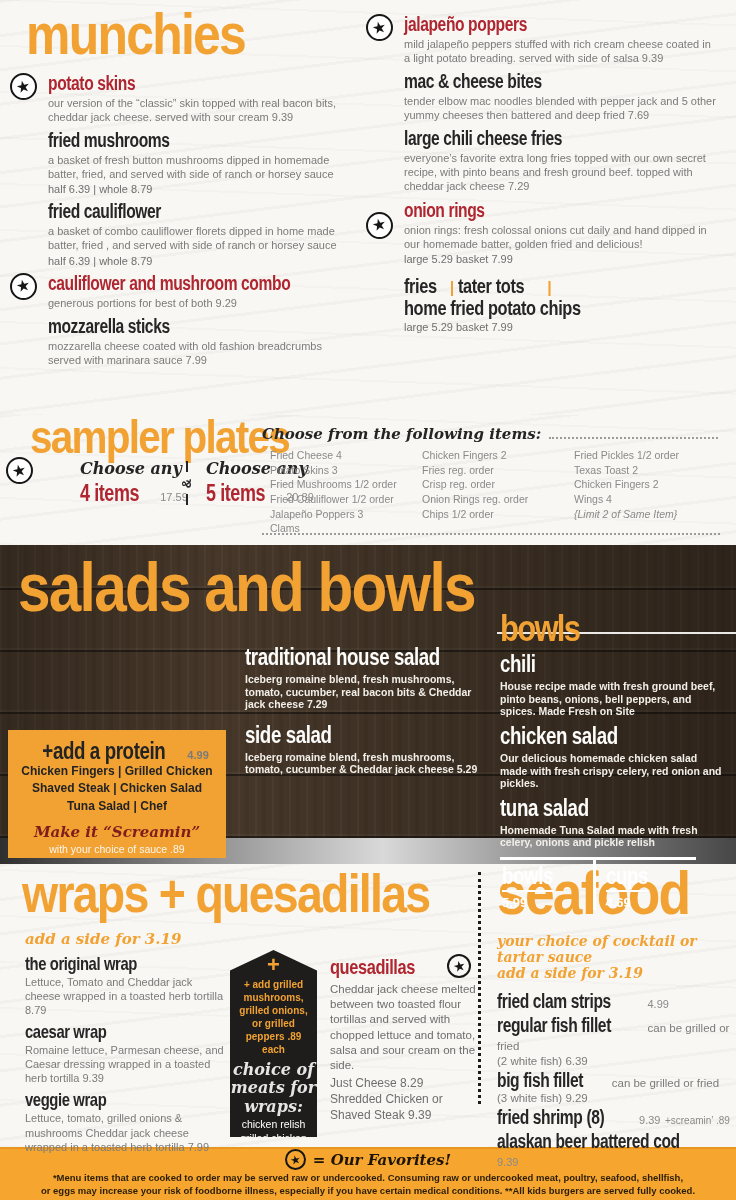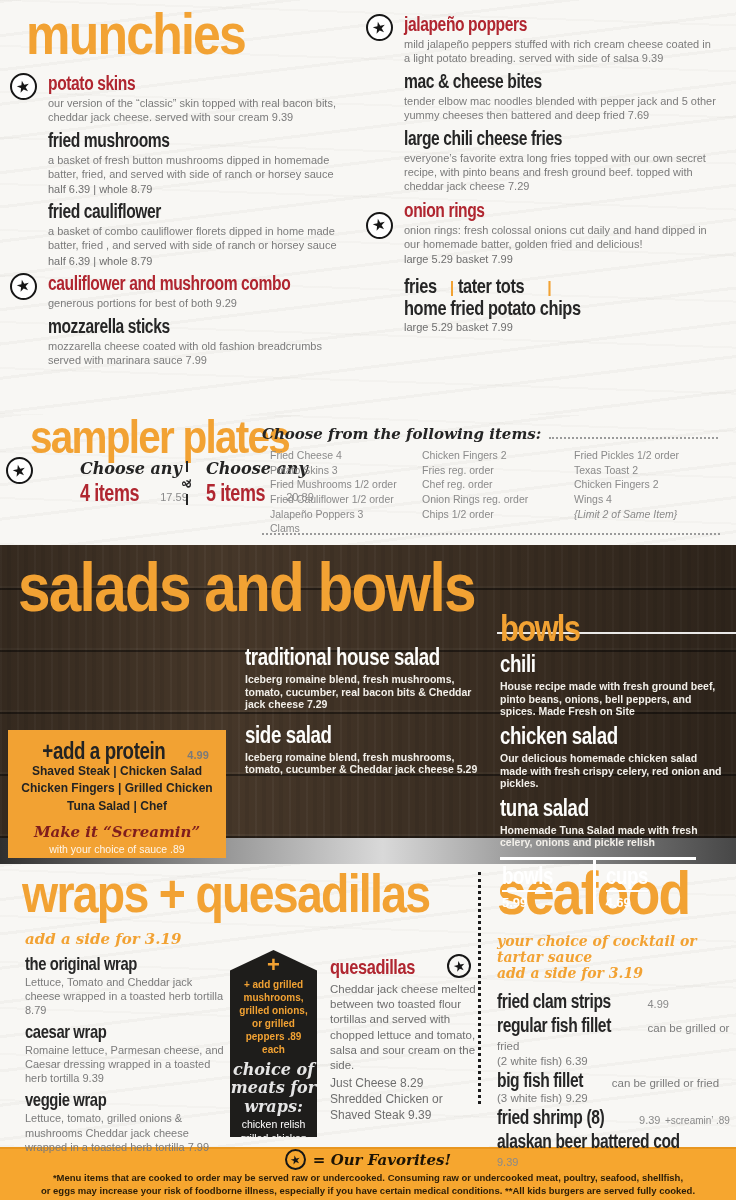--- a/index.html
+++ b/index.html
@@ -291,21 +291,21 @@
         <li>Fried Cheese 4</li>
         <li>Potato Skins 3</li>
         <li>Fried Mushrooms 1/2 order</li>
         <li>Fried Cauliflower 1/2 order</li>
         <li>Jalapeño Poppers 3</li>
         <li>Clams</li>
       </ul>
       <ul class="samp-col samp-col2">
         <li>Chicken Fingers 2</li>
         <li>Fries reg. order</li>
-        <li>Chef  reg. order</li>
+        <li>Crisp  reg. order</li>
         <li>Onion Rings reg. order</li>
         <li>Chips 1/2 order</li>
       </ul>
       <ul class="samp-col samp-col3">
         <li>Fried Pickles 1/2 order</li>
         <li>Texas Toast 2</li>
         <li>Chicken Fingers 2</li>
         <li>Wings 4</li>
         <li style="font-style:italic">{Limit 2 of Same Item}</li>
       </ul>
@@ -316,22 +316,22 @@
 <section id="salads">
   <h2 class="salads-title title-xl">salads and bowls</h2>
   <div class="wood-line"></div>
 
 
   <div class="protein-box">
     <div>
       <span class="protein-title cond">+add a protein</span>
       <span class="protein-price">4.99</span>
     </div>
+    <div class="protein-line">Chicken Fingers  |  Grilled Chicken</div>
     <div class="protein-line">Shaved Steak  |  Chicken Salad</div>
-    <div class="protein-line">Chicken Fingers  |  Grilled Chicken</div>
     <div class="protein-line">Tuna Salad  |  Chef</div>
     <div class="protein-screamin script">Make it “Screamin”</div>
     <div class="protein-note">with your choice of sauce .89</div>
   </div>
 
   <div class="sal-col2">
     <div class="wood-item">
       <div class="wood-h cond">traditional house salad</div>
       <p class="wood-desc">Iceberg romaine blend, fresh mushrooms, tomato,  cucumber, real bacon bits &amp; Cheddar jack cheese  7.29</p>
     </div>

